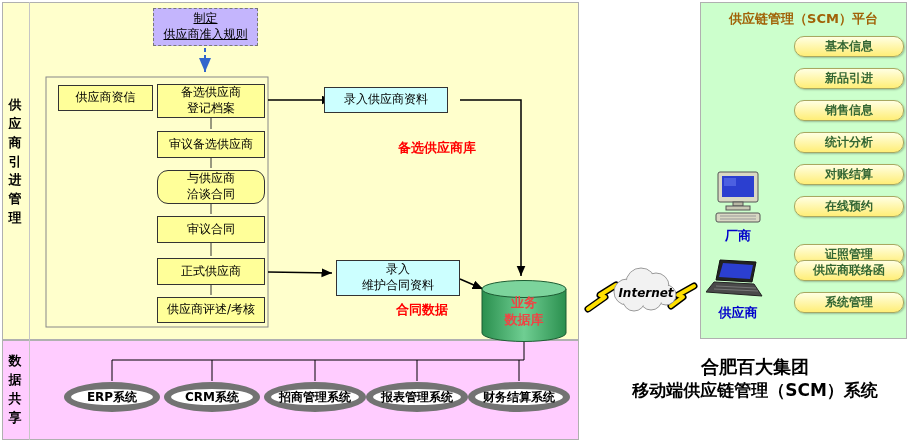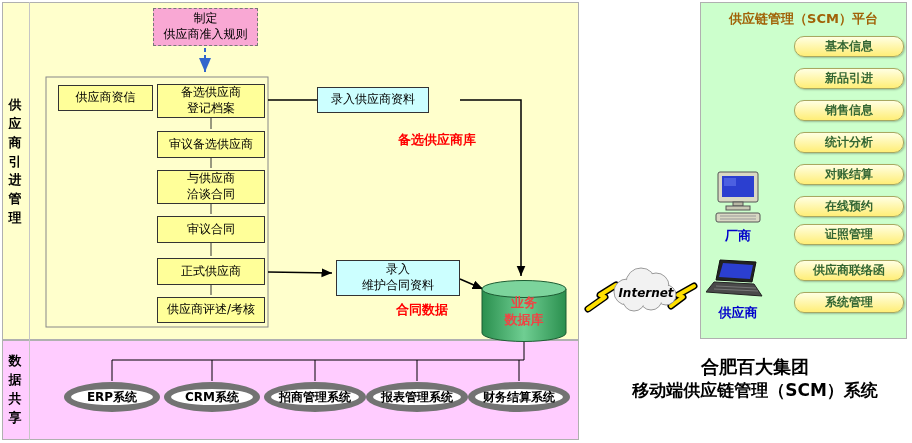--- a/index.html
+++ b/index.html
@@ -10,21 +10,21 @@
   #panel-pink{left:2px;top:340px;width:577px;height:100px;background:#FFCCFF;}
   #panel-green{left:700px;top:2px;width:207px;height:337px;background:#CCFFCC;}
   .divider{position:absolute;width:1px;background:#c6c6c6;}
   .vlabel{position:absolute;width:16px;font-size:13px;font-weight:bold;color:#000;
           line-height:1.45;word-break:break-all;text-align:center;white-space:normal;}
   .box{position:absolute;display:flex;align-items:center;justify-content:center;
        text-align:center;font-size:12px;color:#000;border:1px solid #333;
        white-space:pre-line;line-height:1.3;box-sizing:border-box;}
   .ybox{background:#FFFF99;}
   .cbox{background:#CCFFFF;}
-  .dashed{background:#f9a8d4;border:1px dashed #777;}
+  .dashed{background:#c4b5fd;border:1px dashed #777;text-decoration:underline;}
   .redlabel{position:absolute;color:#FF0000;font-size:13px;font-weight:bold;}
   .ellipse{position:absolute;background:#FFFFFF;border:7px solid #737373;border-radius:50%;
            display:flex;align-items:center;justify-content:center;font-size:12px;
            font-weight:bold;color:#000;box-sizing:border-box;}
   .platform-title{position:absolute;left:700px;top:10px;width:207px;text-align:center;
            font-size:13px;font-weight:bold;color:#a16207;}
   .platform-btn{position:absolute;left:794px;width:110px;height:21px;border:1px solid #a8a860;
            border-radius:10px;background:linear-gradient(#ffffe2,#ffee77);color:#336633;
            font-size:12px;font-weight:bold;display:flex;align-items:center;justify-content:center;
            box-shadow:1px 1px 2px rgba(0,0,0,0.25);box-sizing:border-box;cursor:pointer;}
@@ -130,28 +130,28 @@
     </g>
   </svg>
 
   <div class="box dashed" style="left:153px;top:8px;width:105px;height:38px;">制定
 供应商准入规则</div>
   <div class="box ybox" style="left:58px;top:85px;width:95px;height:26px;">供应商资信</div>
 
   <div class="box ybox" style="left:157px;top:84px;width:108px;height:34px;">备选供应商
 登记档案</div>
   <div class="box ybox" style="left:157px;top:131px;width:108px;height:27px;">审议备选供应商</div>
-  <div class="box ybox" style="left:157px;top:170px;width:108px;height:34px;">与供应商
+  <div class="box ybox" style="left:157px;top:170px;width:108px;height:34px;border-radius:11px;">与供应商
 洽谈合同</div>
   <div class="box ybox" style="left:157px;top:216px;width:108px;height:27px;">审议合同</div>
   <div class="box ybox" style="left:157px;top:258px;width:108px;height:27px;">正式供应商</div>
   <div class="box ybox" style="left:157px;top:297px;width:108px;height:26px;">供应商评述/考核</div>
 
-  <div class="box cbox" style="left:317px;top:87px;width:112px;height:26px;">录入供应商资料</div>
-  <div class="redlabel" style="left:398px;top:131px;font-family:Liberation Mono, monospace;">备选供应商库</div>
+  <div class="box cbox" style="left:324px;top:87px;width:124px;height:26px;">录入供应商资料</div>
+  <div class="redlabel" style="left:398px;top:139px;font-family:Liberation Mono, monospace;">备选供应商库</div>
   <div class="box cbox" style="left:336px;top:260px;width:124px;height:36px;">录入
 维护合同资料</div>
   <div class="redlabel" style="left:396px;top:301px;">合同数据</div>
 
   <div class="dblabel">业务
 数据库</div>
 
   <div class="ellipse" style="left:64px;top:382px;width:96px;height:30px;">ERP系统</div>
   <div class="ellipse" style="left:164px;top:382px;width:96px;height:30px;">CRM系统</div>
   <div class="ellipse" style="left:264px;top:382px;width:102px;height:30px;">招商管理系统</div>
@@ -159,21 +159,21 @@
   <div class="ellipse" style="left:468px;top:382px;width:102px;height:30px;">财务结算系统</div>
 
   <div class="platform-title">供应链管理（SCM）平台</div>
 
   <div class="platform-btn" style="top:36px;">基本信息</div>
   <div class="platform-btn" style="top:68px;">新品引进</div>
   <div class="platform-btn" style="top:100px;">销售信息</div>
   <div class="platform-btn" style="top:132px;">统计分析</div>
   <div class="platform-btn" style="top:164px;">对账结算</div>
   <div class="platform-btn" style="top:196px;">在线预约</div>
-  <div class="platform-btn" style="top:224px;">证照管理</div>
+  <div class="platform-btn" style="top:244px;">证照管理</div>
   <div class="platform-btn" style="top:260px;">供应商联络函</div>
   <div class="platform-btn" style="top:292px;">系统管理</div>
 
   <div class="icon-wrap" style="left:714px;top:170px;">
     <svg width="48" height="56" viewBox="0 0 48 56">
       <rect x="4" y="2" width="40" height="30" rx="2" fill="#d9d9c4" stroke="#555"></rect>
       <rect x="8" y="6" width="32" height="21" fill="#2b3fd0"></rect>
       <rect x="10" y="8" width="12" height="8" fill="#5b6fe8" opacity="0.7"></rect>
       <rect x="19" y="32" width="10" height="4" fill="#b8b8a4" stroke="#555"></rect>
       <rect x="12" y="36" width="24" height="4" fill="#c8c8b4" stroke="#555"></rect>

